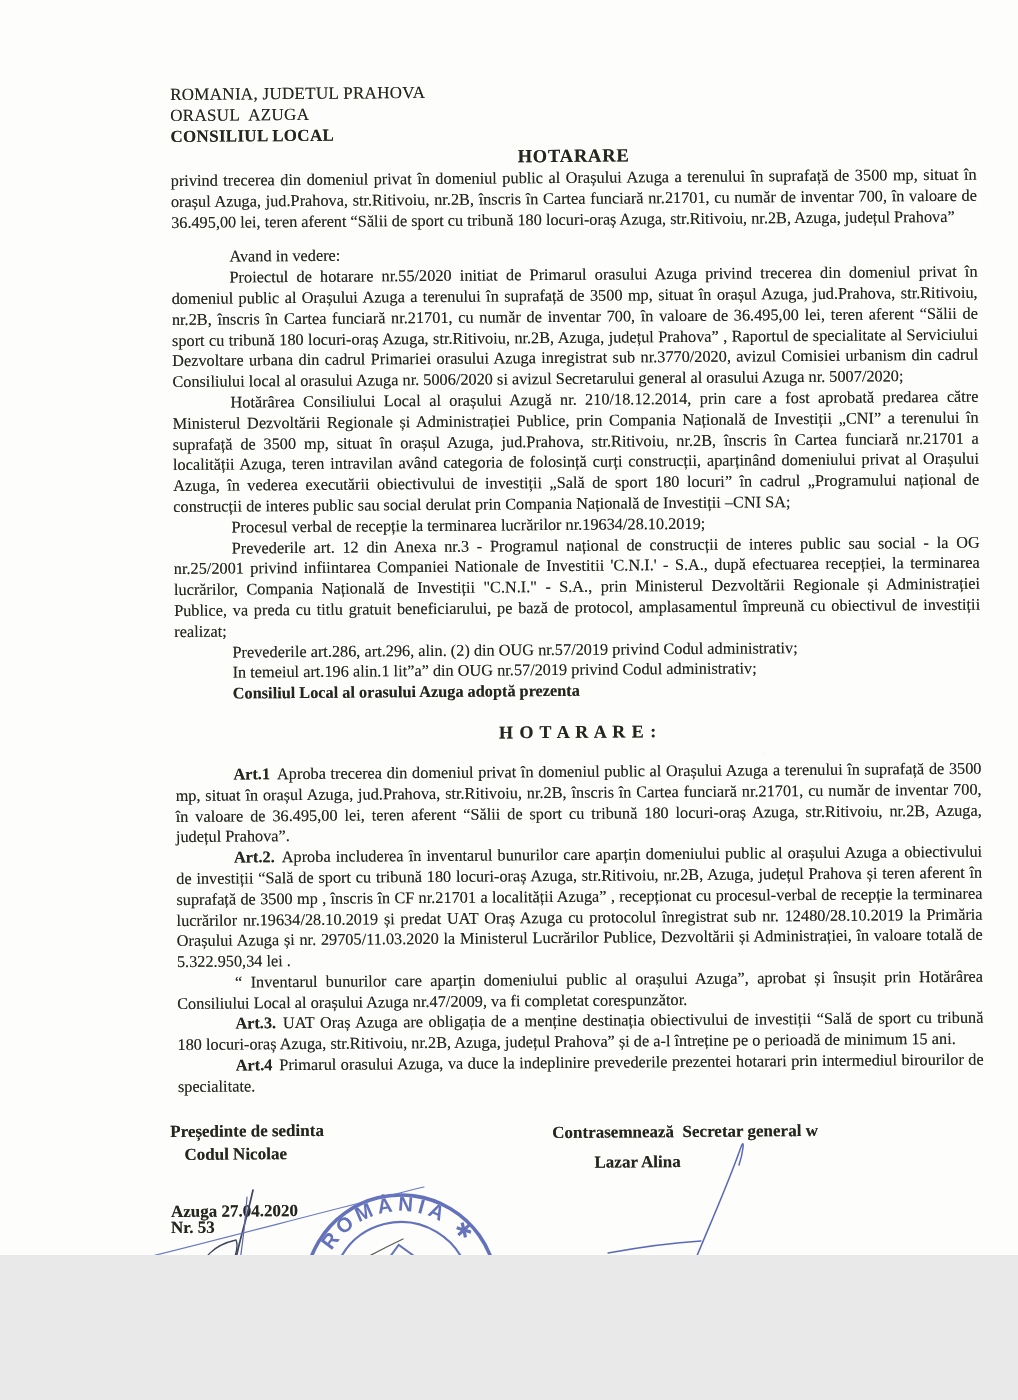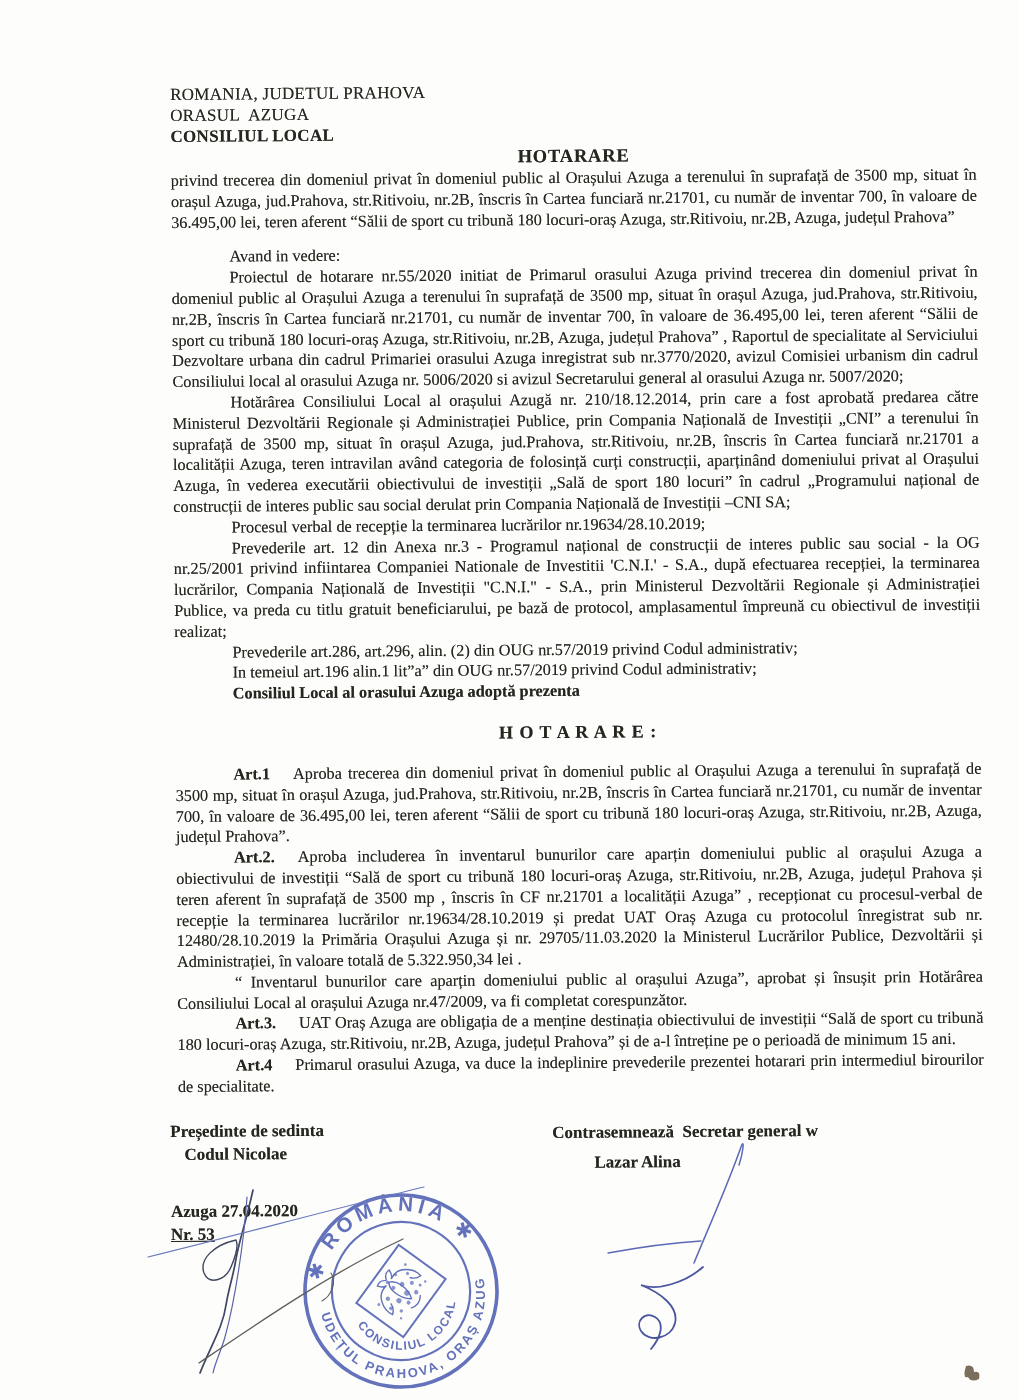--- a/index.html
+++ b/index.html
@@ -1,41 +1,41 @@
 <!DOCTYPE html>
 <html><head>
 <meta charset="utf-8">
 <style>
   html,body{margin:0;padding:0;background:#e9e9e9;}
   .page{
-    position:relative;width:1018px;height:1400px;background:#fdfdfb;
+    position:relative;width:1018px;height:1255px;background:#fdfdfb;
     overflow:hidden;font-family:"Liberation Serif","DejaVu Serif",serif;
     color:#26261f;margin:0 auto;
     background-image:radial-gradient(circle at 20% 30%, rgba(0,0,0,0.012) 0 2px, transparent 3px),
                      radial-gradient(circle at 75% 60%, rgba(0,0,0,0.015) 0 1px, transparent 2px);
   }
   .content{
     position:absolute;left:170px;top:84px;width:806px;
     transform:rotate(-0.45deg);transform-origin:left top;
     text-shadow:0 0 0.5px rgba(30,30,28,0.55);
   }
   .hdr{font-size:17px;line-height:21px;letter-spacing:0.3px;white-space:pre-wrap;}
   .bold{font-weight:bold;}
   .doc-title{text-align:center;font-weight:bold;font-size:18.5px;letter-spacing:0.8px;margin:2px 0 1px 0;}
   .para{margin:0;font-size:16.3px;line-height:20.8px;text-align:justify;text-indent:58px;}
   .para.no-indent{text-indent:0;}
   .gap-sm{margin-top:11px;}
   .decision-title{text-align:center;font-weight:bold;font-size:18px;letter-spacing:1px;margin:20px 0 19px 0;}
-  .art-label{font-weight:bold;margin-right:23px;}
+  .art-label{font-weight:bold;margin-right:7px;}
   .sig-area{position:relative;height:214px;margin-top:22px;font-size:17px;}
   .sig{position:absolute;font-weight:bold;white-space:pre;}
   .sig-left-role{left:-8px;top:2px;}
   .sig-left-name{left:6px;top:25px;}
   .sig-date{left:-8px;top:82px;}
-  .sig-nr{left:-8px;top:105px;text-decoration:underline;}
+  .sig-nr{left:-8px;top:98px;}
   .sig-right-role{left:374px;top:6px;}
   .sig-right-name{left:416px;top:36px;}
   svg.overlay{position:absolute;left:0;top:0;pointer-events:none;}
   .stamp-text{font-family:"Liberation Sans","DejaVu Sans",sans-serif;font-weight:bold;}
 </style>
 </head>
 <body>
 
 <div class="page">
 

